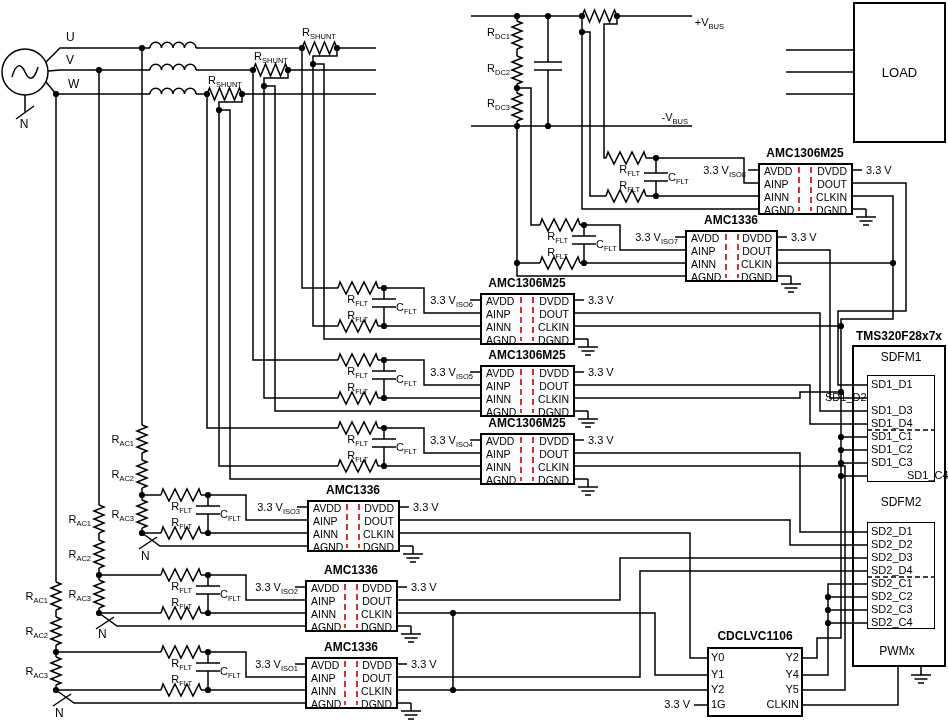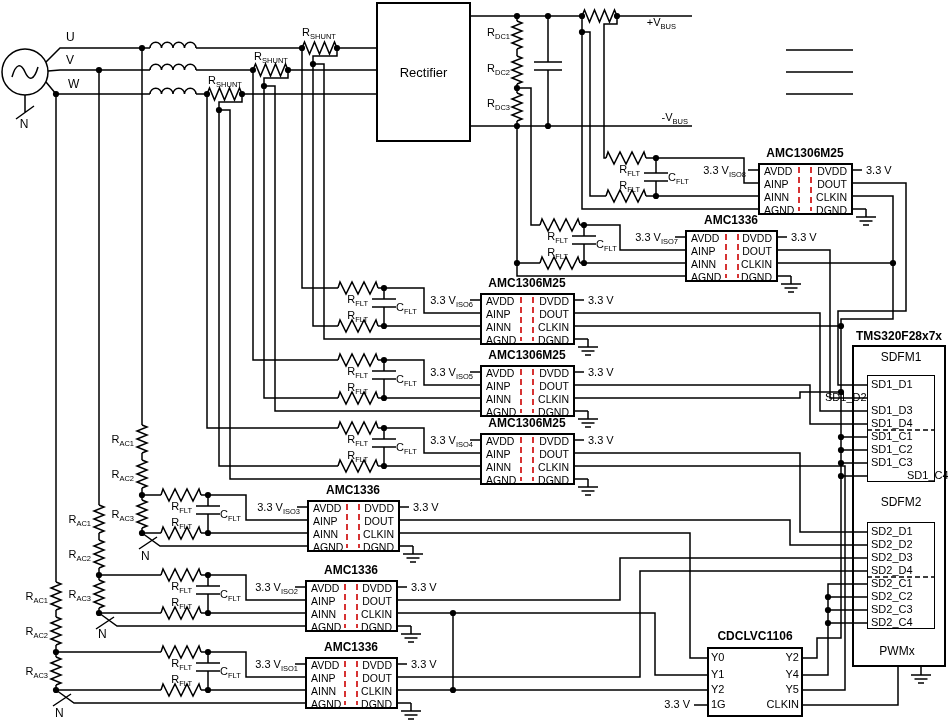--- a/index.html
+++ b/index.html
@@ -204,22 +204,22 @@
         <circle cx="841" cy="463" r="3.1"></circle>
         <circle cx="841" cy="476" r="3.1"></circle>
     <circle cx="828" cy="597" r="3.1"></circle>
         <circle cx="828" cy="610" r="3.1"></circle>
         <circle cx="828" cy="623" r="3.1"></circle>
     <circle cx="453" cy="613" r="3.1"></circle>
         <circle cx="453" cy="690" r="3.1"></circle>
   </g>
 </svg>
 
-<div class="blk" style="left:376px;top:2px;width:95px;height:140px">
-      <span>Rectifier</span>
+<div class="blk" style="left:853px;top:2px;width:93px;height:141px">
+      <span>LOAD</span>
     </div>
 
 <div class="blk" style="left:852px;top:345px;width:94px;height:322px"></div>
 <div class="ibox" style="left:867px;top:375px;width:68px;height:107px"></div>
 <div class="ibox" style="left:867px;top:522px;width:68px;height:107px"></div>
 <span class="lbl b c" style="left:849px;top:330px;width:100px">TMS320F28x7x</span>
 <span class="lbl f12 c" style="left:851px;top:351px;width:100px">SDFM1</span>
 <span class="lbl f12 c" style="left:851px;top:496px;width:100px">SDFM2</span>
 <span class="lbl f12 c" style="left:847px;top:645px;width:100px">PWMx</span>
 <span class="lbl" style="left:871px;top:378px">SD1_D1</span>
@@ -372,21 +372,21 @@
 <span class="lbl f12" style="left:55px;top:707px">N</span>
 
 <span class="lbl c" style="left:284px;top:26px;width:70px"><span>R</span><sub>SHUNT</sub></span>
 <span class="lbl c" style="left:236px;top:50px;width:70px"><span>R</span><sub>SHUNT</sub></span>
 <span class="lbl c" style="left:190px;top:74px;width:70px"><span>R</span><sub>SHUNT</sub></span>
 
 <span class="lbl r" style="left:458px;top:26px;width:52px"><span>R</span><sub>DC1</sub></span>
 <span class="lbl r" style="left:458px;top:62px;width:52px"><span>R</span><sub>DC2</sub></span>
 <span class="lbl r" style="left:458px;top:97px;width:52px"><span>R</span><sub>DC3</sub></span>
 
-<span class="lbl r" style="left:624px;top:16px;width:52px"><span>+V</span><sub>BUS</sub></span>
+<span class="lbl r" style="left:672px;top:16px;width:52px"><span>+V</span><sub>BUS</sub></span>
 <span class="lbl r" style="left:636px;top:111px;width:52px"><span>-V</span><sub>BUS</sub></span>
 
 <span class="lbl r" style="left:604px;top:163px;width:36px"><span>R</span><sub>FLT</sub></span>
 <span class="lbl r" style="left:604px;top:179px;width:36px"><span>R</span><sub>FLT</sub></span>
 <span class="lbl" style="left:668px;top:171px"><span>C</span><sub>FLT</sub></span>
 <span class="lbl r" style="left:532px;top:230px;width:36px"><span>R</span><sub>FLT</sub></span>
 <span class="lbl r" style="left:532px;top:246px;width:36px"><span>R</span><sub>FLT</sub></span>
 <span class="lbl" style="left:596px;top:238px"><span>C</span><sub>FLT</sub></span>
 <span class="lbl r" style="left:332px;top:293px;width:36px"><span>R</span><sub>FLT</sub></span>
 <span class="lbl r" style="left:332px;top:309px;width:36px"><span>R</span><sub>FLT</sub></span>

